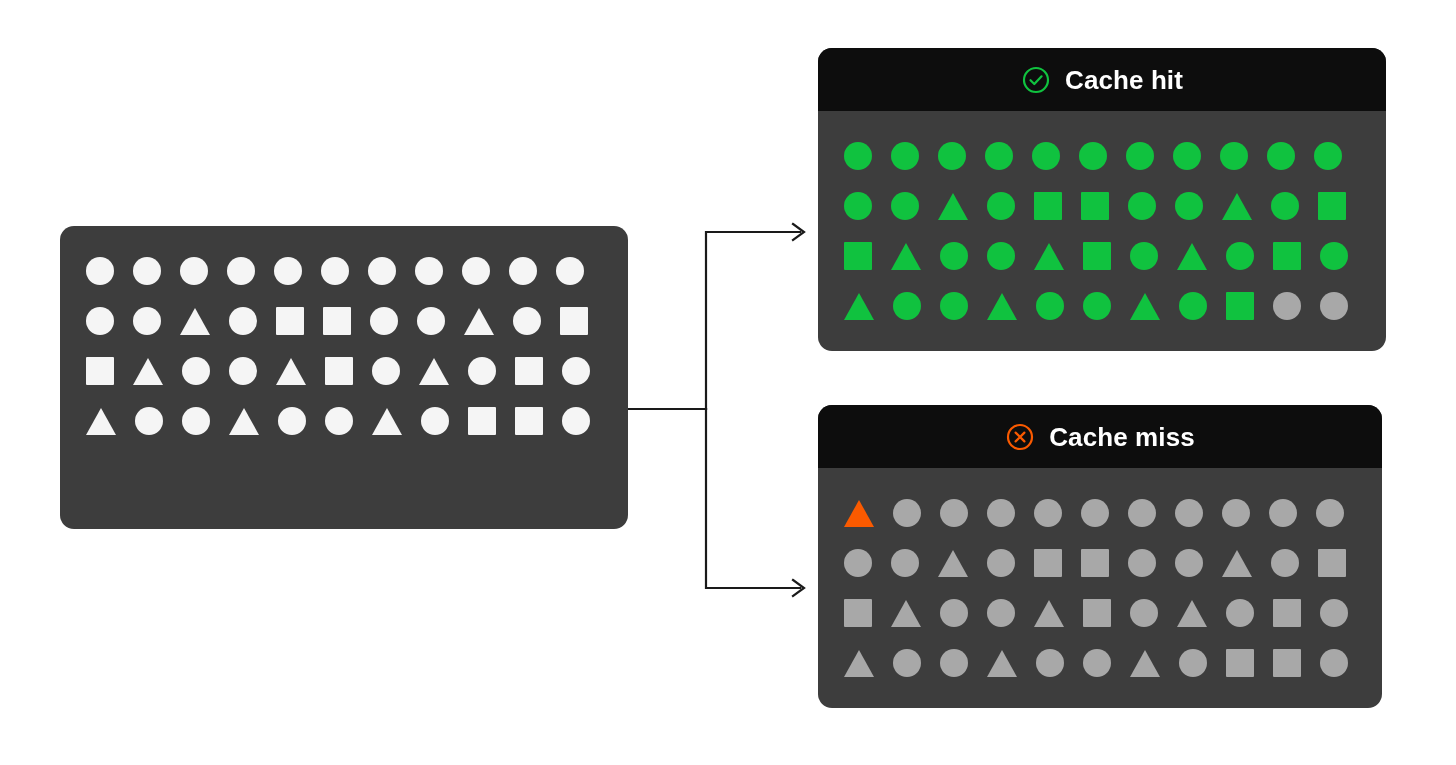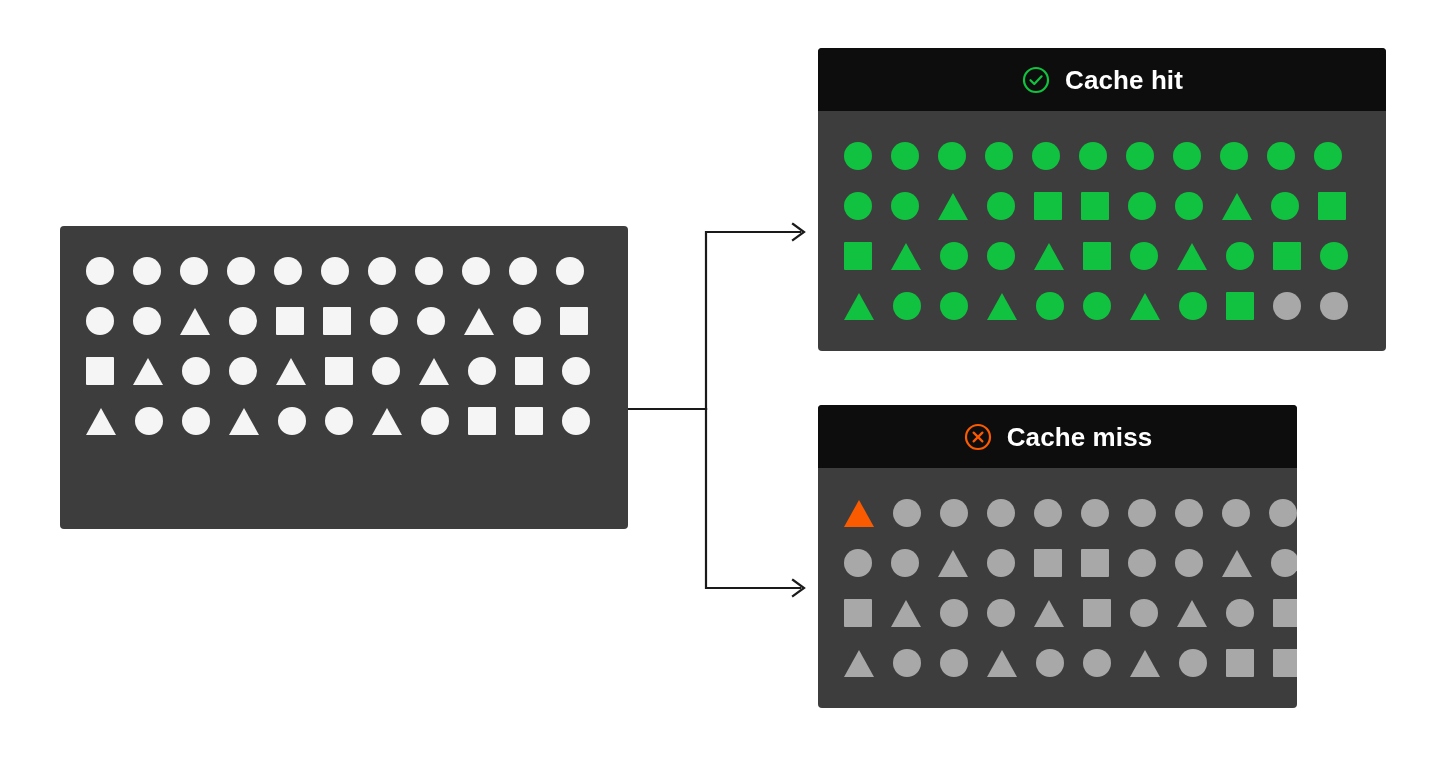--- a/index.html
+++ b/index.html
@@ -15,21 +15,21 @@
     overflow: hidden;
   }
   .stage {
     position: absolute;
     inset: 0;
   }
 
   
   .card {
     position: absolute;
-    border-radius: 4px;
+    border-radius: 14px;
     overflow: hidden;
     background: #3d3d3d;
     box-sizing: border-box;
   }
   .card-header {
     height: 63px;
     background: #0d0d0d;
     display: flex;
     align-items: center;
     justify-content: center;
@@ -224,21 +224,21 @@
           <span class="shape-cell shape-circle" style="background: rgb(16, 194, 63);"></span>
           <span class="shape-cell shape-triangle" style="border-bottom-color: rgb(16, 194, 63);"></span>
           <span class="shape-cell shape-circle" style="background: rgb(16, 194, 63);"></span>
           <span class="shape-cell shape-square" style="background: rgb(16, 194, 63);"></span>
           <span class="shape-cell shape-circle" style="background: rgb(168, 168, 168);"></span>
           <span class="shape-cell shape-circle" style="background: rgb(168, 168, 168);"></span>
         </div>
       </div>
   </div>
 
-  <div class="card" style="left:818px; top:405px; width:479px; height:303px;">
+  <div class="card" style="left:818px; top:405px; width:564px; height:303px;">
     <div class="card-header">
       <span class="status-icon">
         <svg viewBox="0 0 30 30" width="30" height="30">
           <circle cx="15" cy="15" r="12" fill="none" stroke="#fa5a00" stroke-width="2.2"></circle>
           <path d="M10.6 10.6 L19.4 19.4 M19.4 10.6 L10.6 19.4" fill="none" stroke="#fa5a00" stroke-width="2.2" stroke-linecap="round"></path>
         </svg>
       </span>
       <span class="card-title">Cache miss</span>
     </div>
     <div class="card-body">

